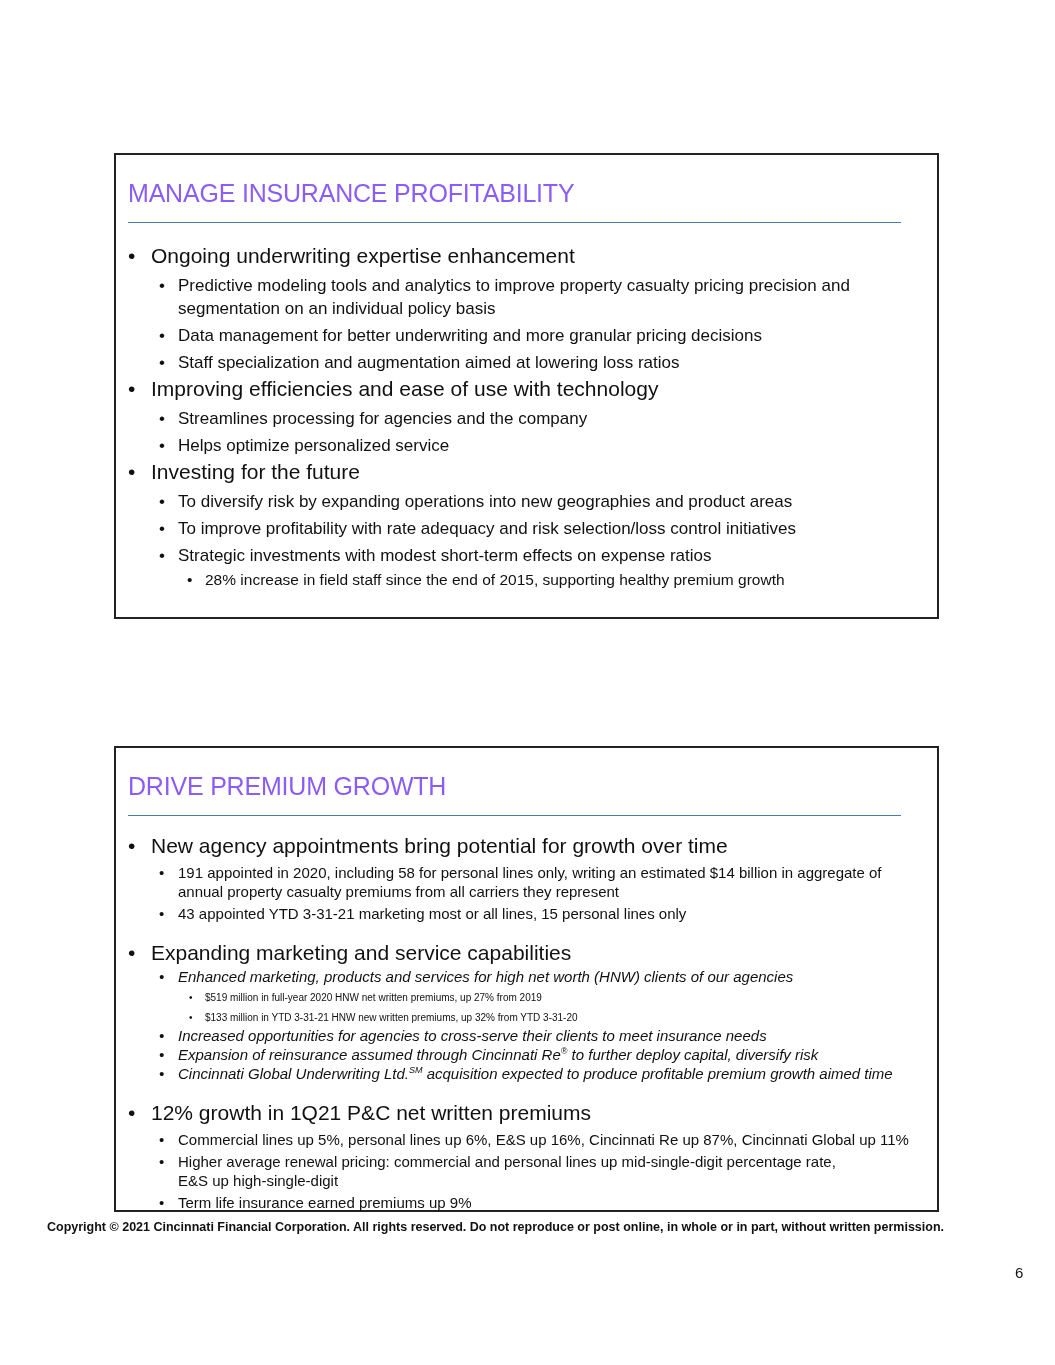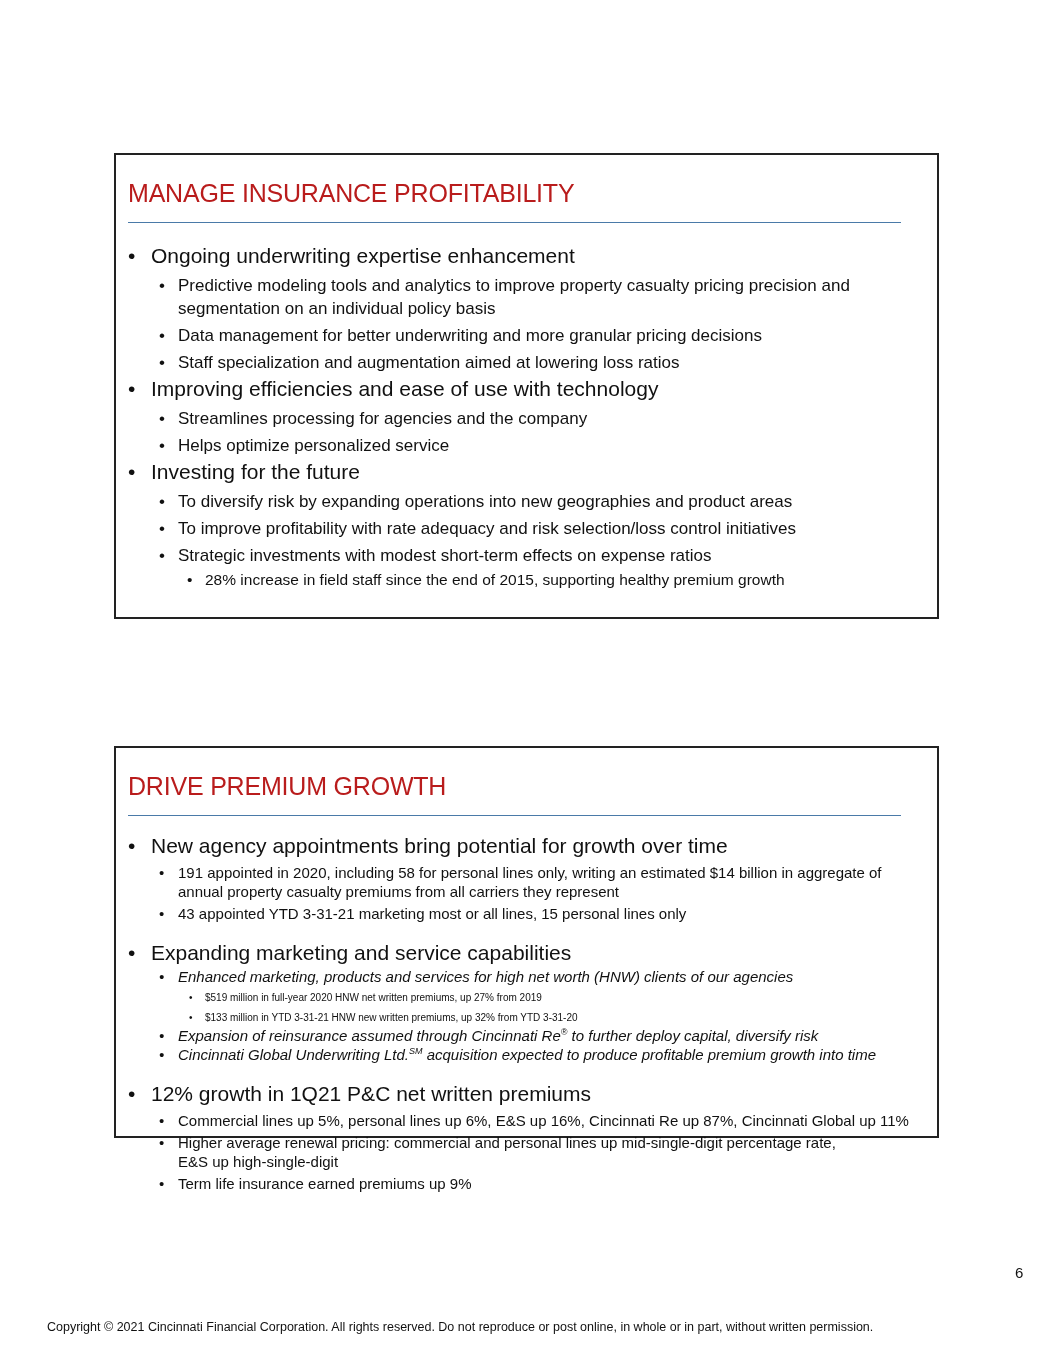--- a/index.html
+++ b/index.html
@@ -17,28 +17,28 @@
     }
     .slide {
       position: absolute;
       left: 114px;
       width: 825px;
       border: 2px solid #222222;
       box-sizing: border-box;
       background: #ffffff;
     }
     #slide1 { top: 153px; height: 466px; }
-    #slide2 { top: 746px; height: 392px; }
+    #slide2 { top: 746px; height: 466px; }
     .slide-title {
       position: absolute;
       left: 12px;
       top: 24px;
       font-size: 25px;
       letter-spacing: -0.2px;
-      color: #b91c1c;
+      color: #8b5cf6;
       white-space: nowrap;
     }
     .title-rule {
       position: absolute;
       left: 12px;
       top: 67px;
       width: 773px;
       height: 0;
       border-top: 1px solid #4a7aa8;
     }
@@ -80,25 +80,26 @@
     
     #slide2 .l1 { margin-top: 0; }
     #slide2 .l1.gap { margin-top: 16px; }
     #slide2 .l2 { font-size: 15px; line-height: 19px; margin-top: 3px; }
     #slide2 .l2.tight { margin-top: 0; font-style: italic; }
     #slide2 .l3 { font-size: 10px; line-height: 16px; padding-left: 77px; margin-top: 4px; }
     #slide2 .l3::before { left: 61px; }
     sup { font-size: 9px; vertical-align: 6px; line-height: 0; }
     .footer {
       position: absolute;
-      top: 1320px;
+      top: 1220px;
       left: 47px;
       font-size: 12.5px;
       color: #111111;
       white-space: nowrap;
+      font-weight: bold;
     }
     .page-num {
       position: absolute;
       top: 1264px;
       left: 1015px;
       font-size: 15px;
       color: #111111;
     }
   </style>
 </head>
@@ -131,22 +132,23 @@
   <div class="content">
     <ul>
       <li class="l1">New agency appointments bring potential for growth over time</li>
       <li class="l2">191 appointed in 2020, including 58 for personal lines only, writing an estimated $14 billion in aggregate of annual property casualty premiums from all carriers they represent</li>
       <li class="l2">43 appointed YTD 3-31-21 marketing most or all lines, 15 personal lines only</li>
 
       <li class="l1 gap">Expanding marketing and service capabilities</li>
       <li class="l2 tight">Enhanced marketing, products and services for high net worth (HNW) clients of our agencies</li>
       <li class="l3">$519 million in full-year 2020 HNW net written premiums, up 27% from 2019</li>
       <li class="l3">$133 million in YTD 3-31-21 HNW new written premiums, up 32% from YTD 3-31-20</li>
+      <li class="l2 tight">Increased opportunities for agencies to cross-serve their clients to meet insurance needs</li>
       <li class="l2 tight"><span>Expansion of reinsurance assumed through Cincinnati Re</span><sup>®</sup> <span>to further deploy capital, diversify risk</span></li>
-      <li class="l2 tight"><span>Cincinnati Global Underwriting Ltd.</span><sup>SM</sup> <span>acquisition expected to produce profitable premium growth into time</span></li>
+      <li class="l2 tight"><span>Cincinnati Global Underwriting Ltd.</span><sup>SM</sup> <span>acquisition expected to produce profitable premium growth aimed time</span></li>
 
       <li class="l1 gap">12% growth in 1Q21 P&amp;C net written premiums</li>
       <li class="l2">Commercial lines up 5%, personal lines up 6%, E&amp;S up 16%, Cincinnati Re up 87%, Cincinnati Global up 11%</li>
       <li class="l2"><span>Higher average renewal pricing: commercial and personal lines up mid-single-digit percentage rate,</span><br><span>E&amp;S up high-single-digit</span></li>
       <li class="l2">Term life insurance earned premiums up 9%</li>
     </ul>
   </div>
 </div>
 
 <div class="footer">Copyright © 2021 Cincinnati Financial Corporation. All rights reserved. Do not reproduce or post online, in whole or in part, without written permission.</div>

